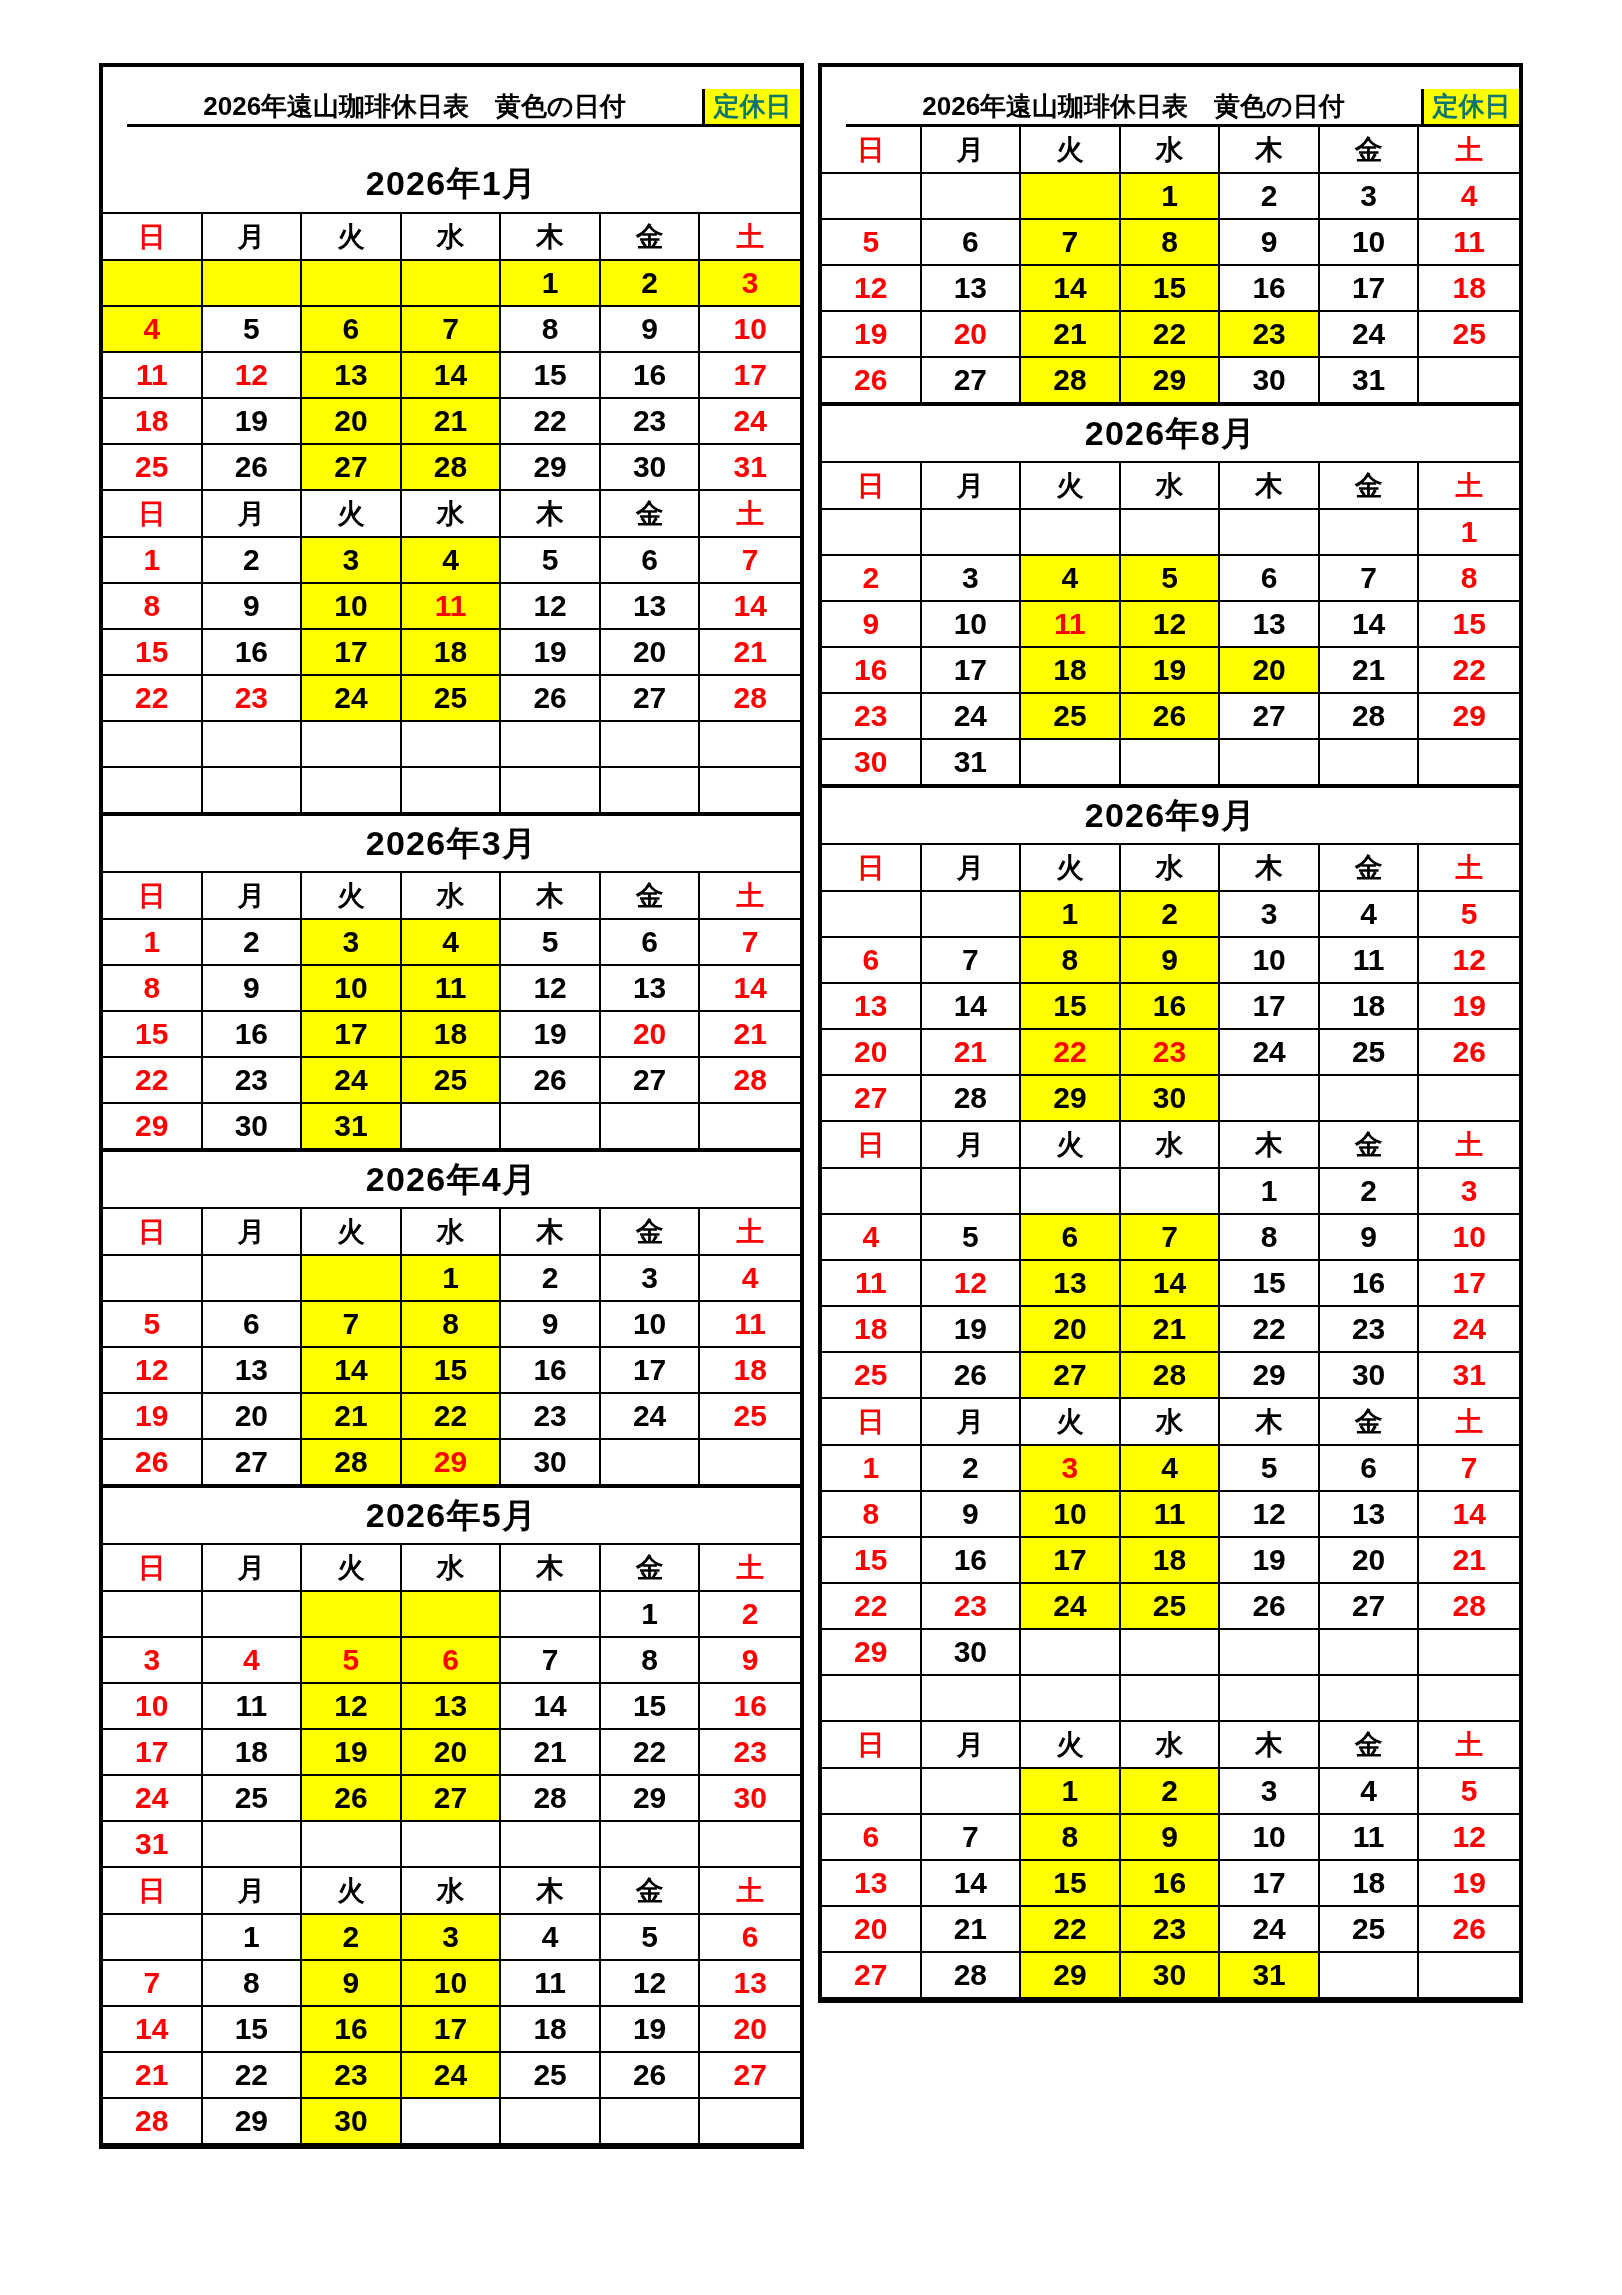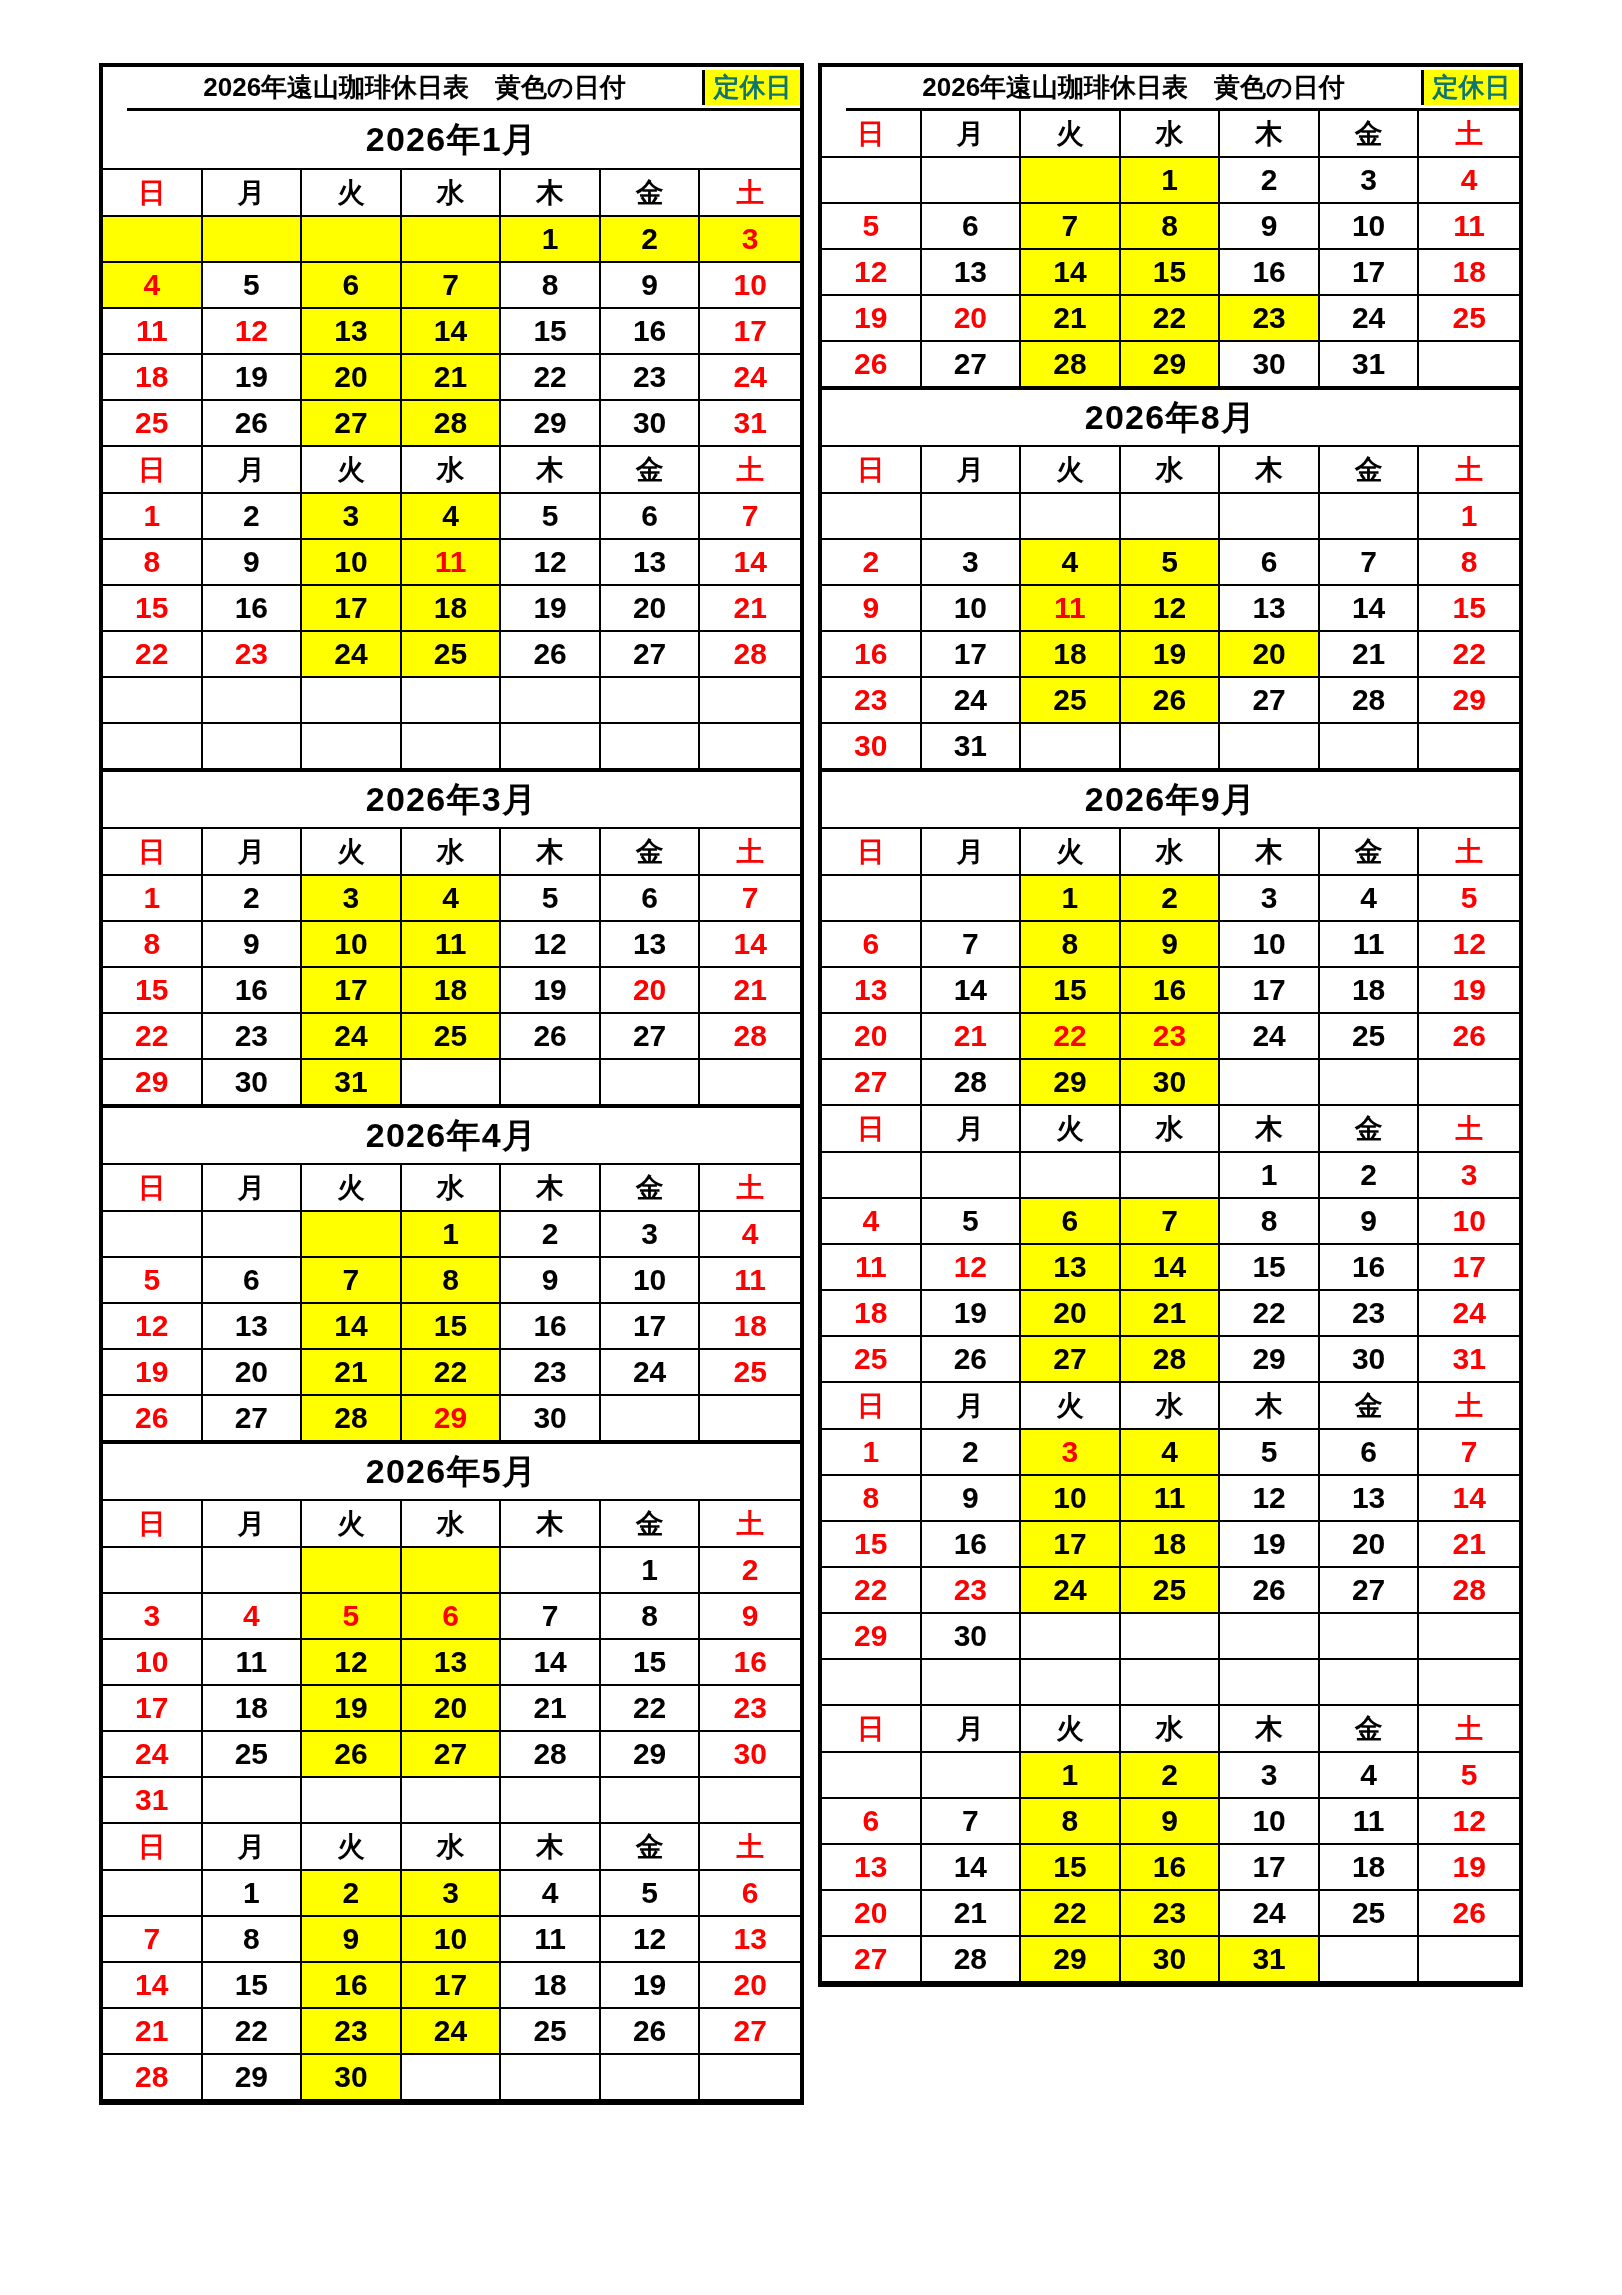--- a/index.html
+++ b/index.html
@@ -19,23 +19,23 @@
     top: 63px;
     width: 705px;
     border: 4.6px solid #000;
     box-sizing: border-box;
     background: #fff;
   }
   #col-left  { left: 99px; }
   #col-right { left: 818px; }
 
   .cal-header {
-    height: 44px;
+    height: 60px;
     display: flex;
-    align-items: center;
+    align-items: flex-end;
     border-bottom: 3.9px solid #000;
     box-sizing: border-box;
     margin-left: 24px;
   }
   .cal-header .hdr-title {
     flex: 1;
     display: flex;
     align-items: center;
     justify-content: center;
     font-weight: bold;
@@ -62,21 +62,21 @@
     border-bottom: 2.6px solid #000;
     box-sizing: border-box;
     display: flex;
     align-items: center;
     justify-content: center;
     font-weight: bold;
     font-size: 34px;
     color: #000;
     letter-spacing: 1.3px;
   }
-  .cal-header + .month-title { border-top: none; }
+  .cal-header + .month-title { border-top: none; margin-top: 28px; }
 
   .row {
     display: grid;
     grid-template-columns: repeat(7, 1fr);
     box-sizing: border-box;
   }
   .cell {
     border-right: 2px solid #000;
     border-bottom: 2px solid #000;
     box-sizing: border-box;

